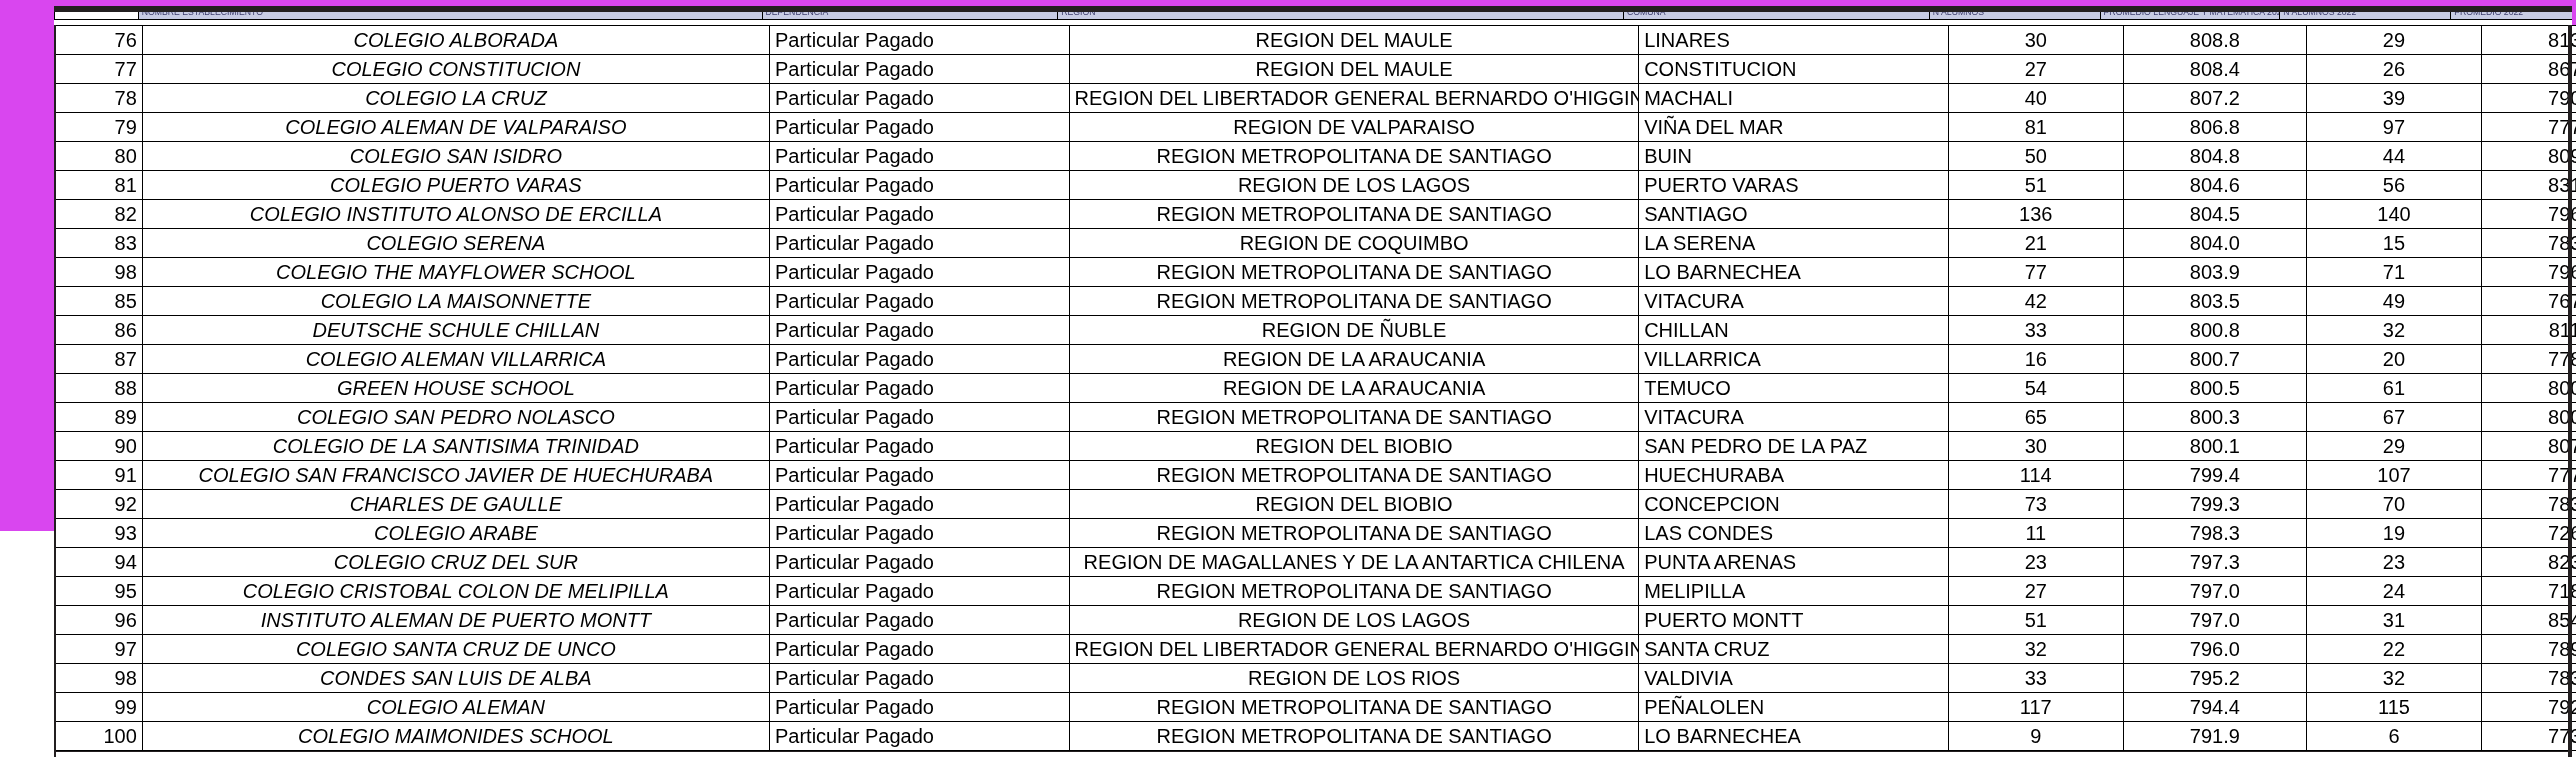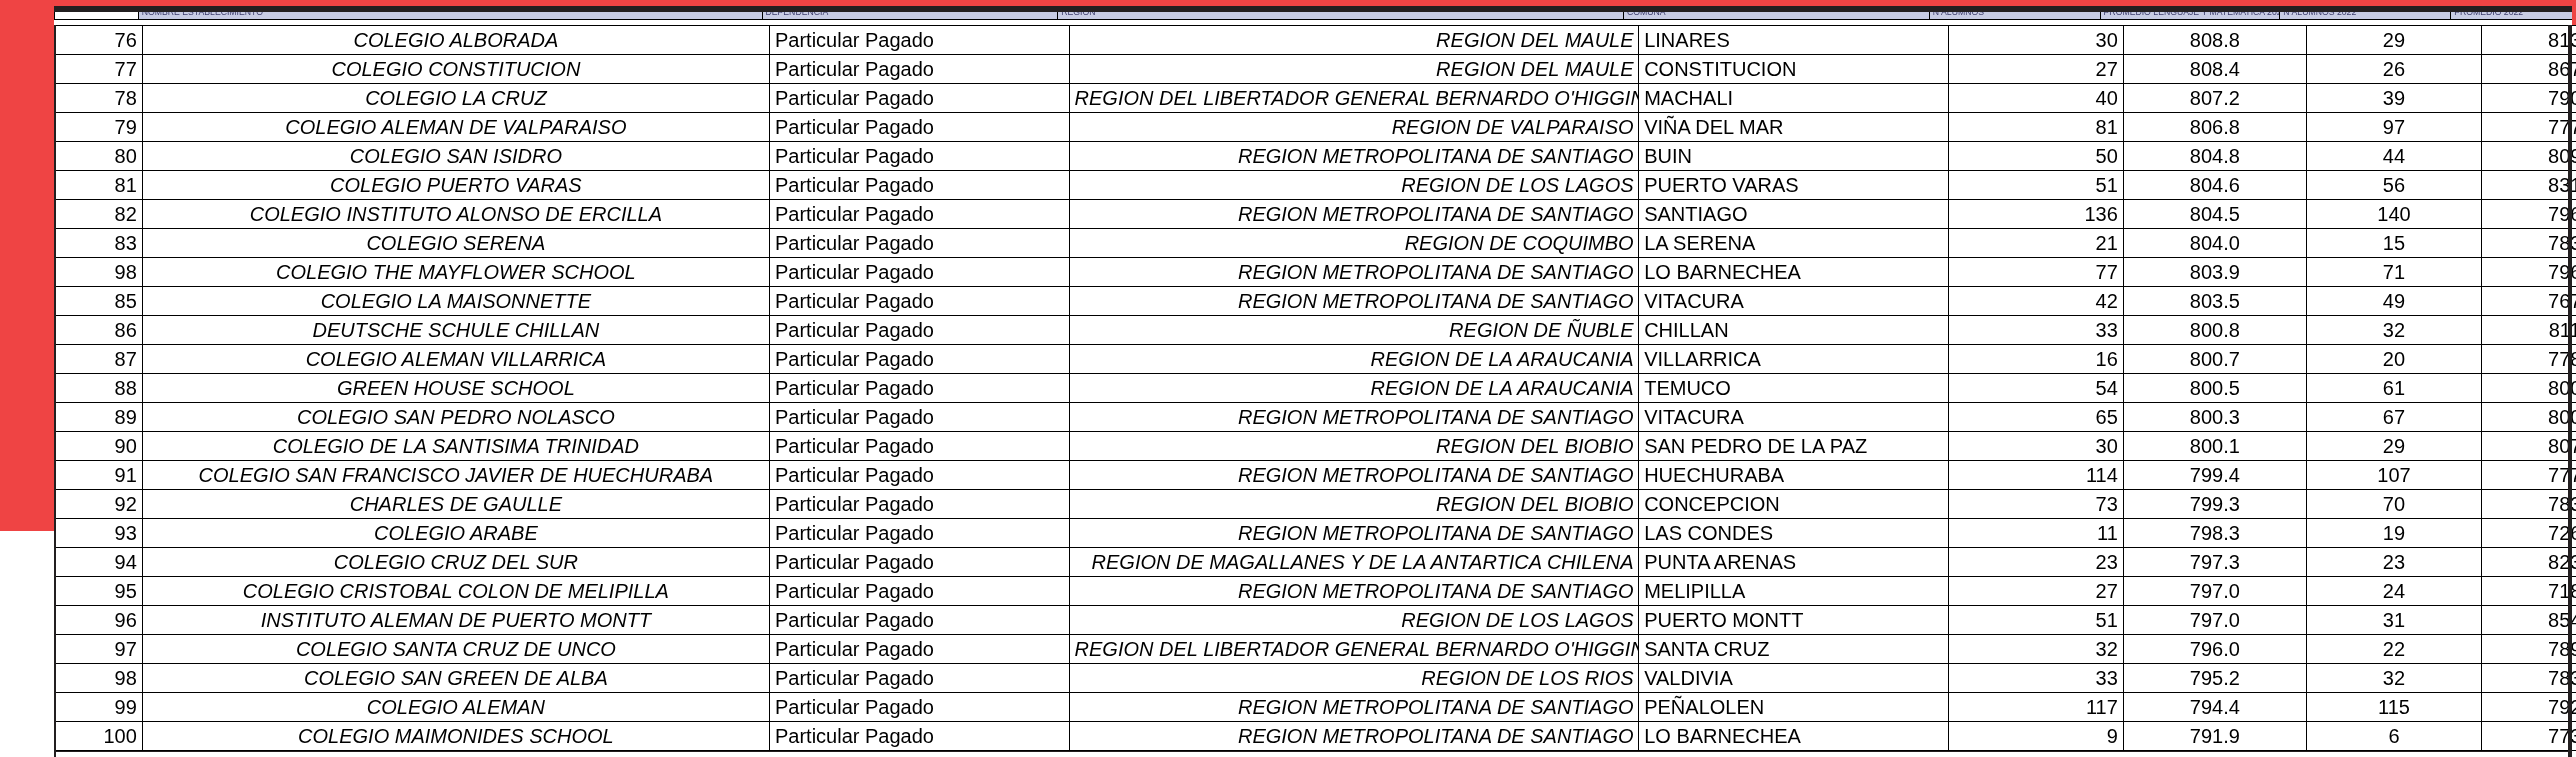--- a/index.html
+++ b/index.html
@@ -10,21 +10,21 @@
   body {
     font-family: "Liberation Sans", sans-serif;
     width: 2576px;
     height: 757px;
     overflow: hidden;
   }
   .page {
     position: relative;
     width: 2576px;
     height: 531px;
-    background: #ef4444;
+    background: #d946ef;
     box-sizing: border-box;
   }
   
   .table-frame {
     position: absolute;
     left: 54px;
     top: 5.8px;
     width: 2518px;
     height: 746px;
     border-top: 6.7px solid #231f20;
@@ -72,23 +72,23 @@
     font-family: "Liberation Sans", sans-serif;
     color: #000000;
     padding: 0 4.8px;
     white-space: nowrap;
     overflow: hidden;
     background: #ffffff;
   }
   td.c-rank { width: 77px; text-align: right; padding-right: 8.7px; }
   td.c-name { width: 617px; text-align: center; font-style: italic; }
   td.c-type { width: 289px; text-align: left; }
-  td.c-region { width: 559px; text-align: right; font-style: italic; }
+  td.c-region { width: 559px; text-align: center; }
   td.c-comuna { width: 299px; text-align: left; }
-  td.c-num { width: 164px; text-align: right; }
+  td.c-num { width: 164px; text-align: center; }
   td.c-score { width: 173px; text-align: center; margin-top: 16px; }
   td.c-num2 { width: 164px; text-align: center; }
   td.c-score2 { width: 173px; text-align: center; }
 
   
   .edge-left {
     position: absolute;
     left: 0px;
     top: 0px;
     width: 1.9px;
@@ -370,21 +370,21 @@
             <td class="c-type">Particular Pagado</td>
             <td class="c-region">REGION DEL LIBERTADOR GENERAL BERNARDO O'HIGGINS</td>
             <td class="c-comuna">SANTA CRUZ</td>
             <td class="c-num">32</td>
             <td class="c-score">796.0</td>
             <td class="c-num2">22</td>
             <td class="c-score2">789.6</td>
           </tr>
           <tr>
             <td class="c-rank">98</td>
-            <td class="c-name">COLEGIO SAN GREEN DE ALBA</td>
+            <td class="c-name">CONDES SAN LUIS DE ALBA</td>
             <td class="c-type">Particular Pagado</td>
             <td class="c-region">REGION DE LOS RIOS</td>
             <td class="c-comuna">VALDIVIA</td>
             <td class="c-num">33</td>
             <td class="c-score">795.2</td>
             <td class="c-num2">32</td>
             <td class="c-score2">783.7</td>
           </tr>
           <tr>
             <td class="c-rank">99</td>

